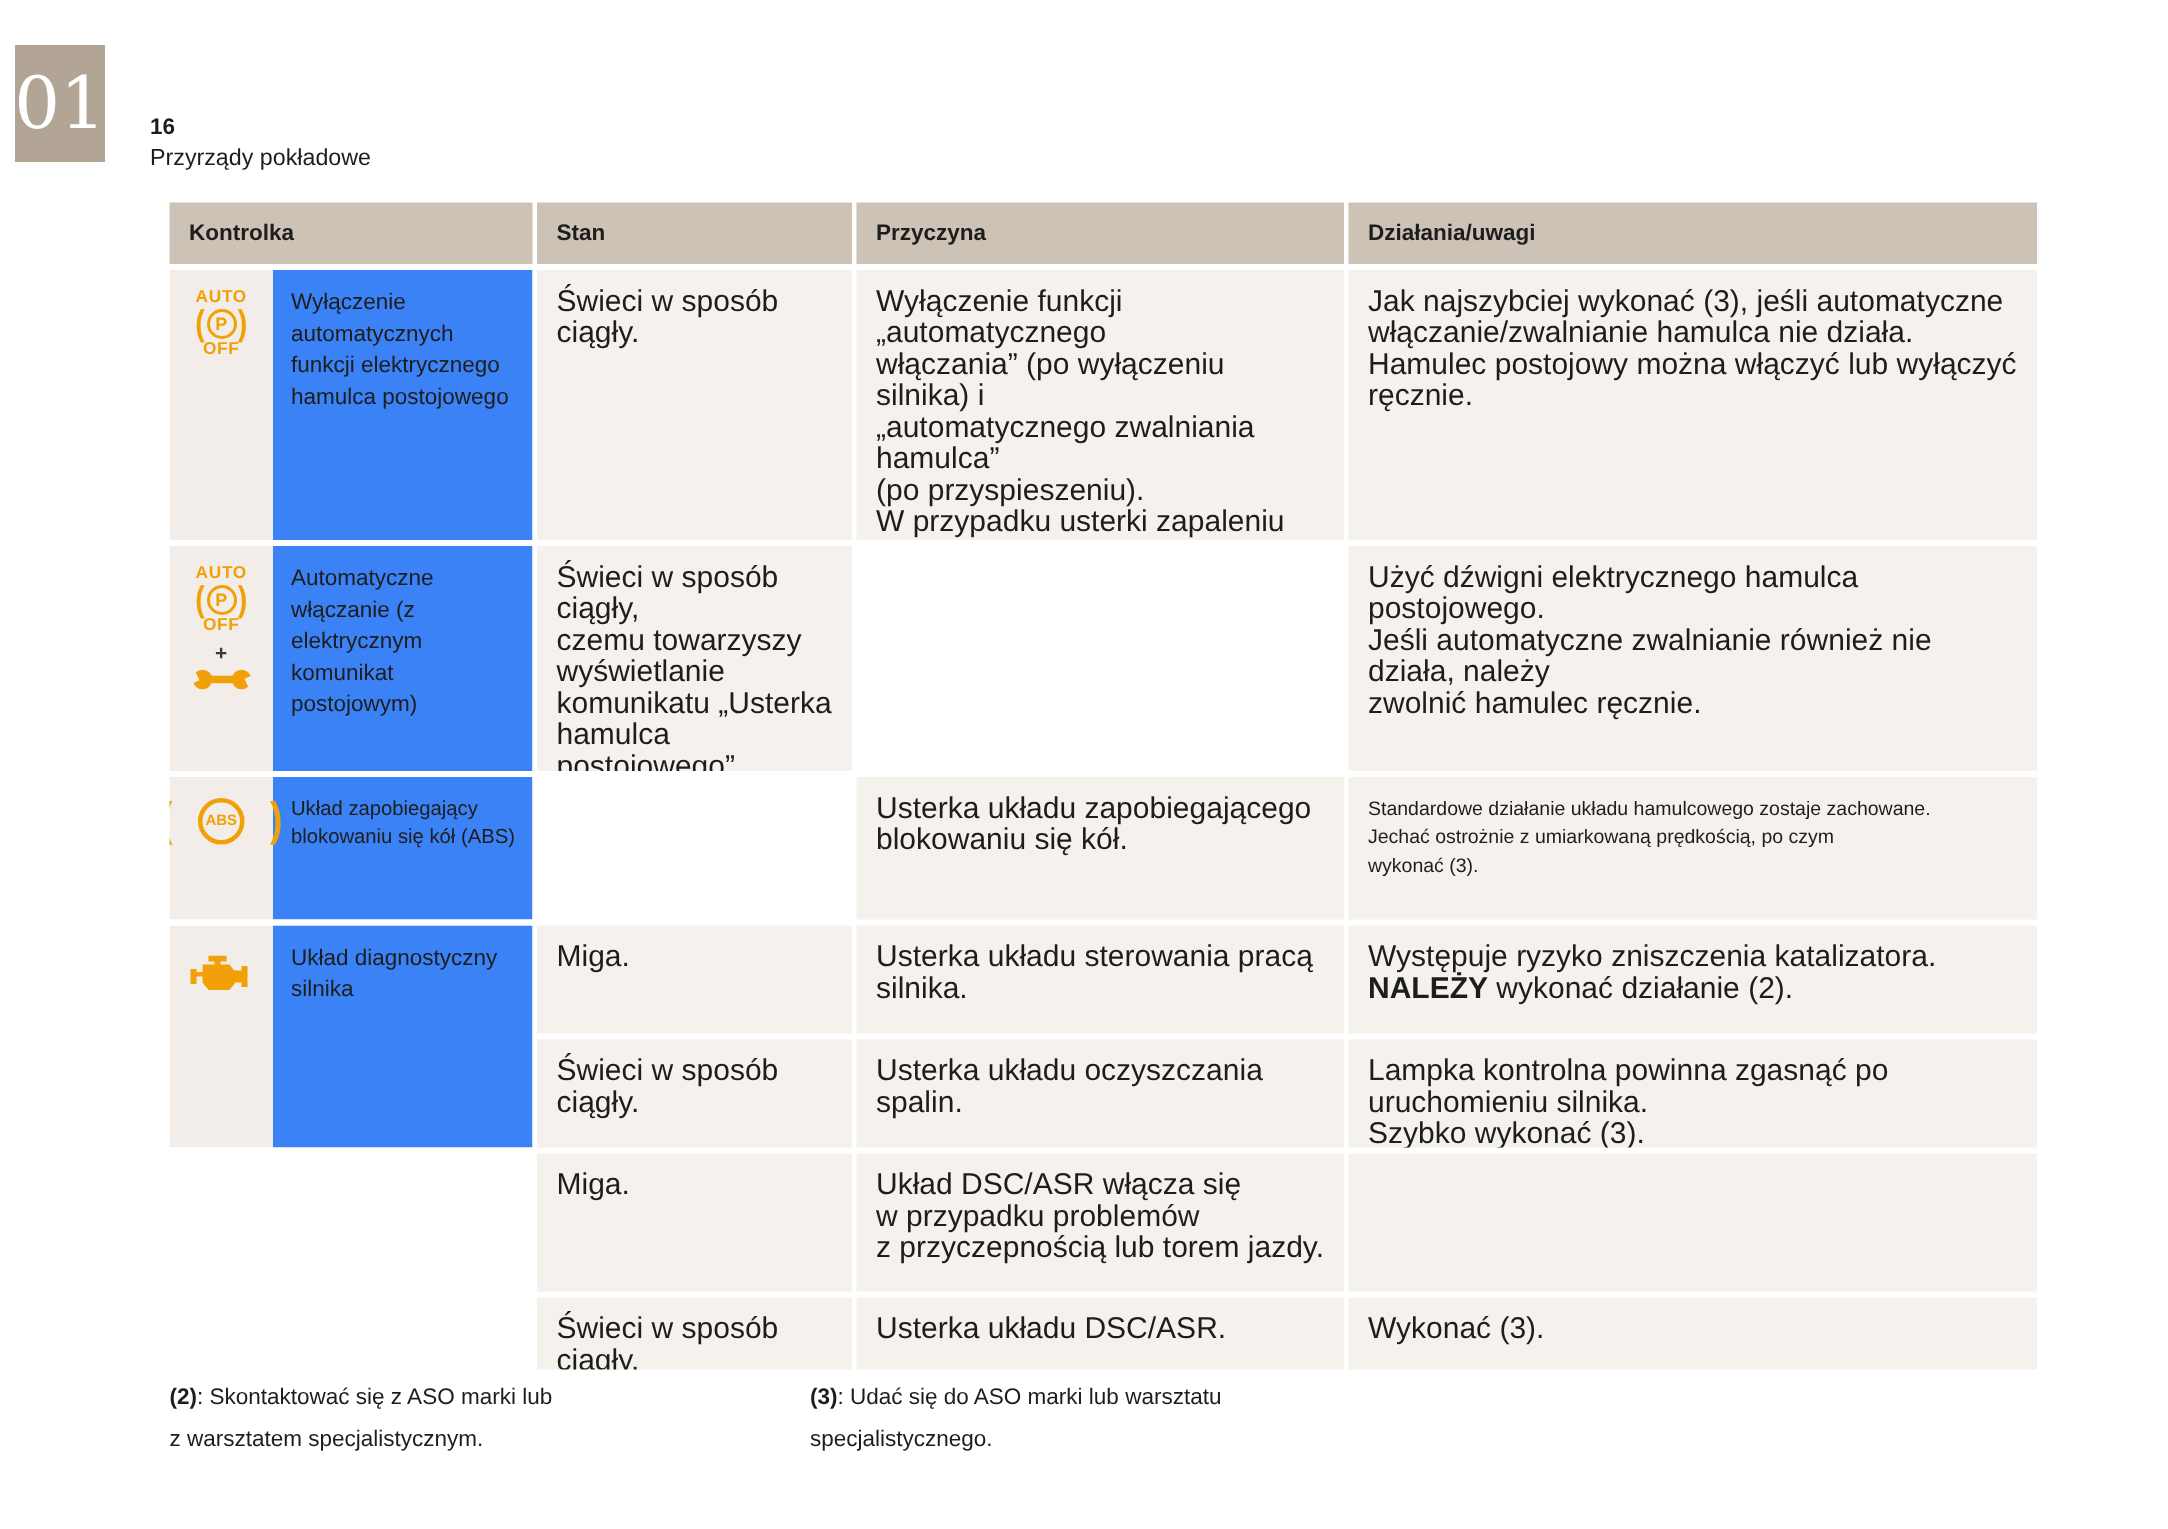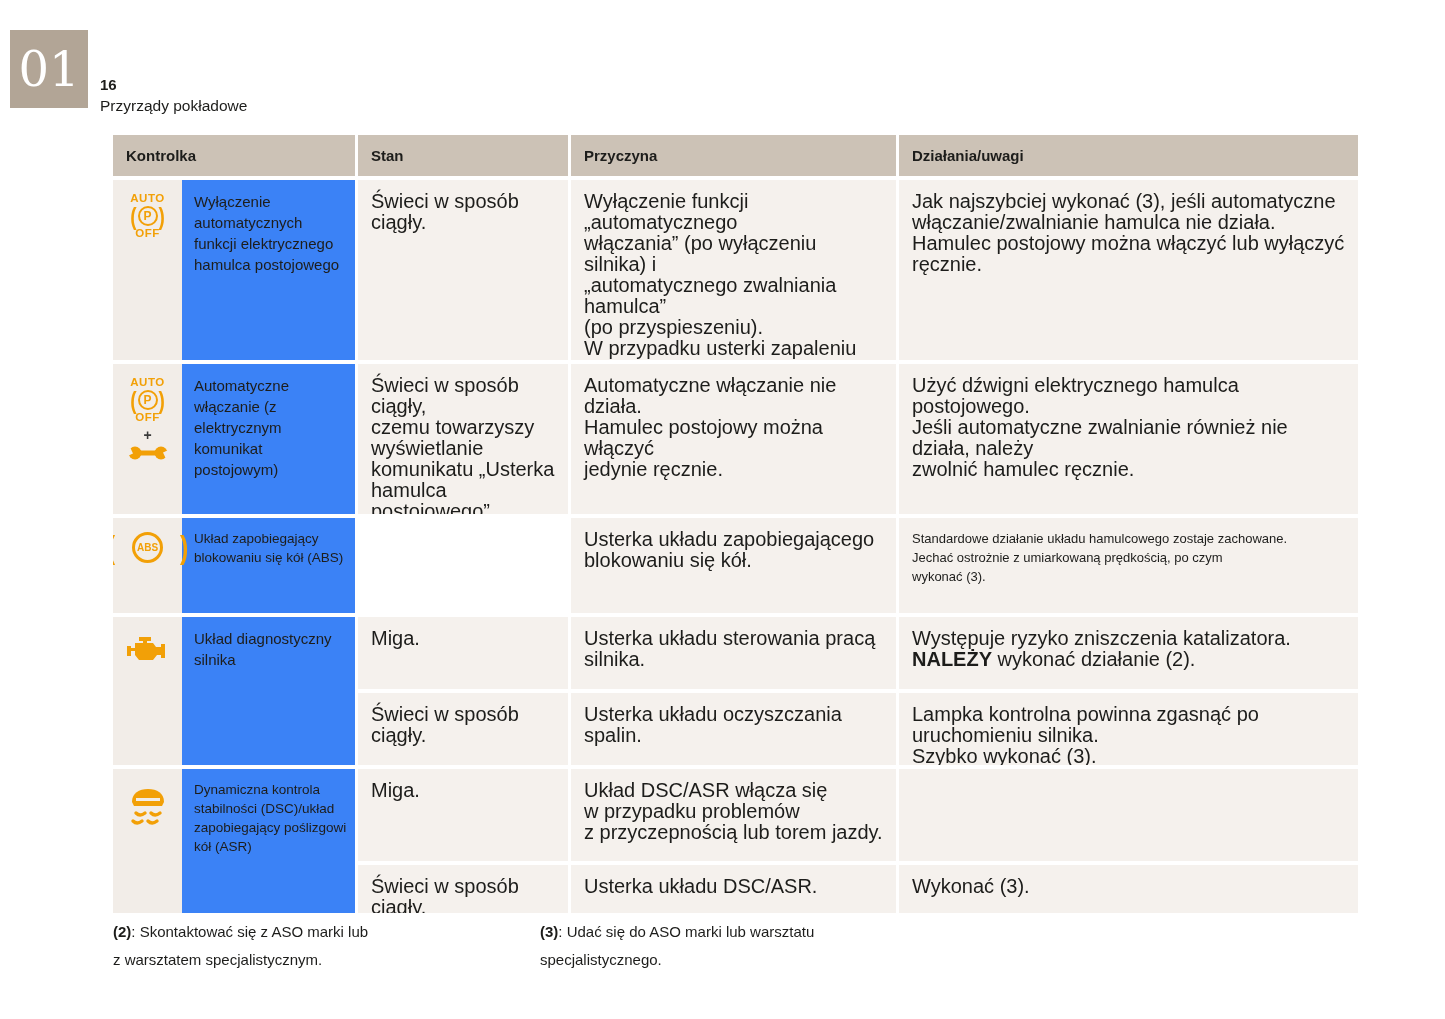--- a/index.html
+++ b/index.html
@@ -1,21 +1,21 @@
 <!DOCTYPE html>
 <html><head>
 <meta charset="utf-8">
 <style>
   *{box-sizing:border-box;margin:0;padding:0}
   html,body{background:#fff}
   body{width:1445px;height:1019px;position:relative;overflow:hidden;
        font-family:"Liberation Sans","DejaVu Sans",sans-serif;color:#1d1d1b}
 
   
-  .chapter-box{position:absolute;left:10px;top:30px;width:78px;height:78px;background:#b2a596;
+  .chapter-box{position:absolute;left:10px;top:30px;width:60px;height:78px;background:#b2a596;
                color:#fff;display:flex;align-items:center;justify-content:center;
                font-family:"DejaVu Serif",serif;font-size:48px;font-weight:normal}
   .page-head{position:absolute;left:100px;top:76px}
   .page-num{font-weight:bold;font-size:15px}
   .section-title{font-size:15.5px;margin-top:4px}
 
   
   .wtable{position:absolute;left:113px;top:135px;width:1245px;display:grid;
           grid-template-columns:242px 210px 325px 1fr;
           grid-template-rows:41px 180px 150px 95px 72px 72px 92px 48px;
@@ -130,23 +130,20 @@
         <rect x="37" y="6" width="6" height="6" fill="#f2ede8" transform="rotate(-25 40 9)"></rect>
       </svg>
     </div>
     <div class="name-cell">Automatyczne włączanie (z elektrycznym komunikat postojowym)</div>
   </div>
   <div class="cell gc2 r3">Świeci w sposób ciągły,
 czemu towarzyszy
 wyświetlanie
 komunikatu „Usterka
 hamulca postojowego”.</div>
-  <div class="cell gc3 r3">Automatyczne włączanie nie działa.
-Hamulec postojowy można włączyć
-jedynie ręcznie.</div>
   <div class="cell gc4 r3">Użyć dźwigni elektrycznego hamulca postojowego.
 Jeśli automatyczne zwalnianie również nie działa, należy
 zwolnić hamulec ręcznie.</div>
 
   <div class="kcell gc1 r4">
     <div class="icon-cell">
       <div class="abs-wrap">
           <span class="abs-paren">(</span>
           <span class="abs-circle">ABS</span>
           <span class="abs-paren">)</span>
@@ -175,35 +172,20 @@
   <div class="cell gc2 r5">Miga.</div>
   <div class="cell gc3 r5">Usterka układu sterowania pracą
 silnika.</div>
   <div class="cell gc4 r5"><span class="blockline">Występuje ryzyko zniszczenia katalizatora.</span><b>NALEŻY</b><span> wykonać działanie (2).</span></div>
 
   <div class="cell gc2 r6">Świeci w sposób ciągły.</div>
   <div class="cell gc3 r6">Usterka układu oczyszczania spalin.</div>
   <div class="cell gc4 r6">Lampka kontrolna powinna zgasnąć po uruchomieniu silnika.
 Szybko wykonać (3).</div>
 
-  <div class="kcell gc1 r78">
-    <div class="icon-cell">
-      <svg class="esp-svg" width="48" height="44" viewBox="0 0 48 44">
-        <path d="M8 17 C8 8 15 4 24 4 C33 4 40 8 40 17 L38 21 L10 21 Z" fill="#f2a007"></path>
-        <rect x="12" y="13" width="24" height="3" fill="#f2ede8"></rect>
-        <g stroke="#f2a007" stroke-width="3.4" fill="none" stroke-linecap="round">
-          <path d="M12 28 q4 4 9 0"></path>
-          <path d="M27 28 q4 4 9 0"></path>
-          <path d="M9 36 q4 4 9 0"></path>
-          <path d="M24 36 q4 4 9 0"></path>
-        </g>
-      </svg>
-    </div>
-    <div class="name-cell small">Dynamiczna kontrola stabilności (DSC)/układ zapobiegający poślizgowi kół (ASR)</div>
-  </div>
   <div class="cell gc2 r7">Miga.</div>
   <div class="cell gc3 r7">Układ DSC/ASR włącza się
 w przypadku problemów
 z przyczepnością lub torem jazdy.</div>
   <div class="cell gc4 r7"></div>
 
   <div class="cell gc2 r8">Świeci w sposób ciągły.</div>
   <div class="cell gc3 r8">Usterka układu DSC/ASR.</div>
   <div class="cell gc4 r8">Wykonać (3).</div>
 

